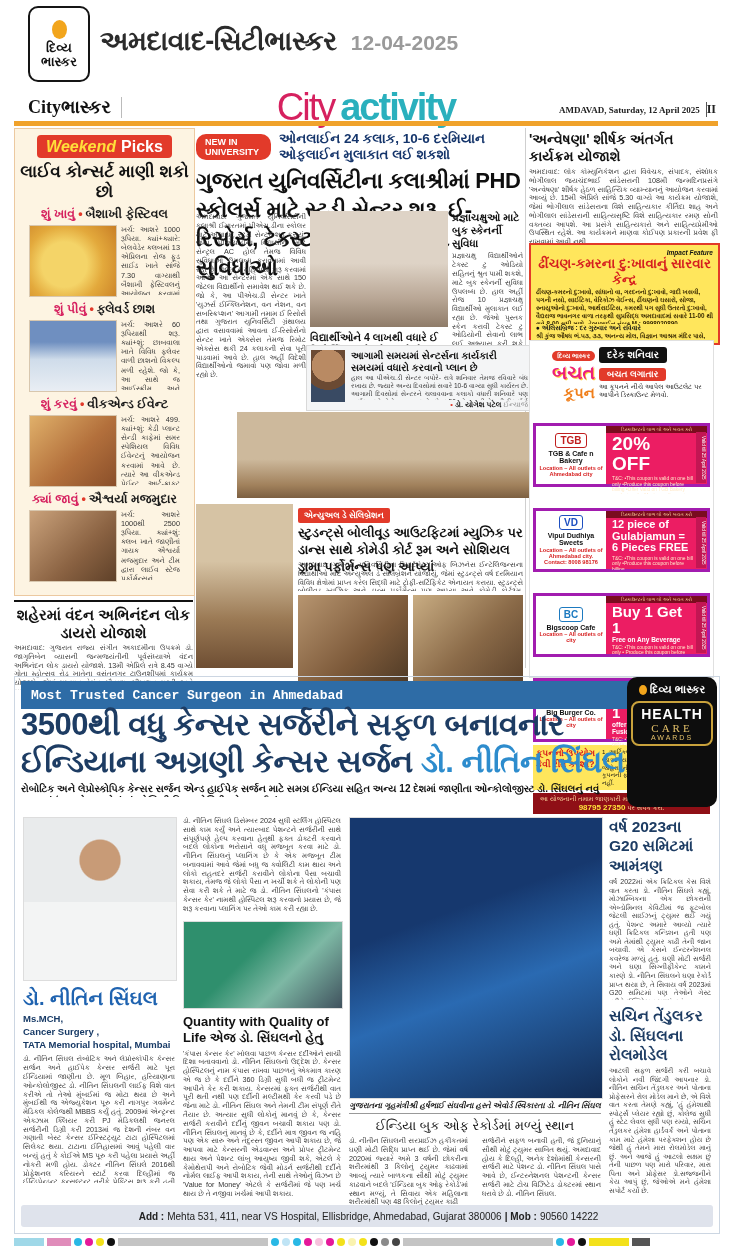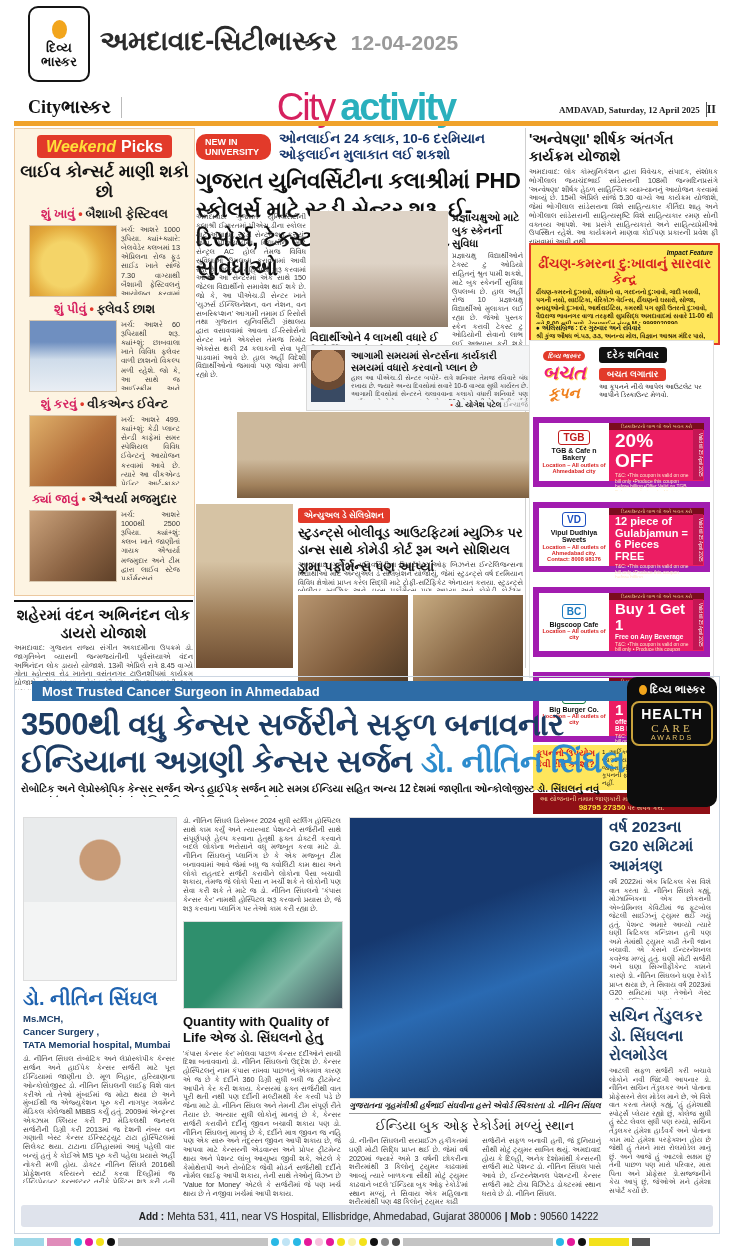--- a/index.html
+++ b/index.html
@@ -74,21 +74,21 @@
   .knee-bullet-h{font-size:6.6px;font-weight:800;color:#111;}
 
   
   .cp-wrap{border:1px solid #e0e0e0;background:#fff;padding:3px;}
   .cp-brand-small{background:#e23a2a;color:#fff;font-size:6.5px;font-weight:800;border-radius:6px;padding:1px 5px;display:inline-block;}
   .cp-brand-a{font-size:19px;font-weight:800;color:#ec1d7e;text-shadow:1px 1px 0 #ffd23a;}
   .cp-brand-b{font-size:15px;font-weight:800;color:#f07f1b;}
   .cp-pill-a{background:#111;color:#fff;font-size:10px;font-weight:800;border-radius:3px;padding:2px 8px;display:inline-block;}
   .cp-pill-b{background:#e23a2a;color:#fff;font-size:9px;font-weight:800;border-radius:3px;padding:1px 8px;display:inline-block;margin-top:2px;}
   .cp-note{font-size:6.8px;color:#222;line-height:1.2;}
-  .coupon{display:flex;height:58px;margin-top:15px;border:6px solid #a21caf;background:#701a75;}
+  .coupon{display:flex;height:58px;margin-top:21px;border:3px solid #a21caf;background:#701a75;}
   .cp-left{width:66px;flex:0 0 auto;background:#fff;display:flex;flex-direction:column;align-items:center;justify-content:center;text-align:center;padding:2px;}
   .cp-logo{font-weight:800;font-size:10px;border:1px solid #999;border-radius:3px;padding:1px 4px;margin-bottom:2px;}
   .cp-merchant{font-size:7px;font-weight:800;color:#111;line-height:1.1;}
   .cp-loc{font-size:5.6px;color:#d61f1f;font-weight:bold;line-height:1.1;}
   .cp-right{flex:1;background:#ec1d63;position:relative;color:#fff;padding:8px 14px 2px 6px;}
   .cp-strip{position:absolute;top:0;left:0;right:0;height:7px;background:#7a0c1e;color:#ffd9a0;font-size:4.8px;text-align:center;line-height:7px;}
   .cp-offer{font-weight:800;font-size:15px;line-height:1.05;}
   .cp-offer-sub{font-size:6.5px;font-weight:bold;}
   .cp-tnc{font-size:4.9px;line-height:1.15;color:#ffe9c9;margin-top:2px;}
   .cp-valid{position:absolute;right:1px;top:6px;bottom:1px;width:10px;color:#fff;font-size:4.6px;
@@ -262,21 +262,21 @@
     <div class="knee-body hid" style="height:24px;margin-top:1px;">ઢીંચણ-કમરનો દુ:ખાવો, સાંધાનો વા, ગરદનનો દુ:ખાવો, ગાદી ખસવી, પગની નસો, સાઈટિકા, વેરિકોઝ વેઈન્સ, ઢીંચણનો ઘસારો, સોજા, સ્નાયુઓનો દુ:ખાવો, આર્થરાઈટિસ, કમરથી પગ સુધી ઉતરતો દુ:ખાવો, મણકાની તકલીફ, ખભા-ગરદનના રોગો, વાઢ રોગોની સારવાર માટે</div>
     <div class="knee-body hid" style="height:12px;">વૈદ્યરાજ ભાવનગર વાળા તરફથી સુપ્રસિદ્ધ અમદાવાદમાં સવારે 11-00 થી રાત્રે 8-00 સુધી મળો. હેલ્પલાઈન નંબર M.: 9998020890, 8511120890, 8511020890 પર અપોઈન્ટમેન્ટ લેવી.</div>
     <div class="knee-bullet-h"><span>●</span> <span>એલિસબ્રિજ : દર ગુરુવાર અને રવિવારે</span></div>
     <div class="knee-body hid" style="height:7px;">શ્રી કુંજ ઔષધ ભં.૫૩, ૩૩, અનન્ય મોલ, વિજ્ઞાન આશ્રમ મંદિર પાસે, ઝવેરચંદ સ્કૂલ રોડ, સેટેલાઈટ, અમદાવાદ.</div>
     <div class="knee-bullet-h"><span>●</span> <span>ગોતા : દર શુક્રવાર</span></div>
     <div class="knee-body hid" style="height:7px;">શ્રી કુંજ ઔષધ ભંડાર, દુકાન નં. ૬૧, ઉમા દર્શનમ, ગોતા સ્કૂલ પાસે, મહાનગરી ચાર રસ્તા, ન્યુ ગોતા, અમદાવાદ.</div>
   </div>
 
   <div class="abs cp-wrap" style="left:529px;top:340px;width:177px;height:330px;">
     <div style="display:flex;gap:4px;">
-      <div style="width:62px;text-align:center;font-style:italic;">
+      <div style="width:62px;text-align:right;">
         <span class="cp-brand-small">દિવ્ય ભાસ્કર</span>
         <div class="cp-brand-a">બચત</div>
         <div class="cp-brand-b">કૂપન</div>
       </div>
       <div style="flex:1;">
         <span class="cp-pill-a">દરેક શનિવાર</span><br>
         <span class="cp-pill-b">બચત લગાતાર</span>
         <div class="cp-note" style="margin-top:2px;">આ કૂપનને નીચે આપેલ આઉટલેટ પર આપીને ડિસ્કાઉન્ટ મેળવો.</div>
       </div>
     </div>
@@ -344,21 +344,21 @@
       <div class="cp-how-s">1. આર્ટિકલ જુઓ અને જે આઉટલેટ પર જાઓ ત્યાં સુધી કૂપન સાચવો. 2. જાહેરાતની કોઈ જવાબદારી નથી. 3. કૂપનની ફોટોકોપી કોઈ કામમાં આવશે નહીં.</div>
     </div>
     <div class="cp-hotline">
       <span>આ યોજનાની તમામ જાણકારી માટે સવારે 10 થી સાંજે 6 વાગ્યે</span>
       <b>98795 27350</b>
       <span>પર સંપર્ક કરો.</span>
     </div>
   </div>
 
   <div class="abs cancer" style="left:14px;top:676px;width:704px;height:556px;">
-    <div class="abs cancer-label" style="left:17px;top:4px;width:600px;height:20px;">Most Trusted Cancer Surgeon in Ahmedabad</div>
+    <div class="abs cancer-label" style="left:6px;top:4px;width:600px;height:28px;font-family:Liberation Mono, monospace;">Most Trusted Cancer Surgeon in Ahmedabad</div>
     <div class="abs cancer-h1" style="left:6px;top:30px;width:606px;">
       <span>3500થી વધુ કેન્સર સર્જરીને સફળ બનાવનાર</span><br>
       <span>ઈન્ડિયાના અગ્રણી કેન્સર સર્જન</span>
       <span class="nm">ડો. નીતિન સિંઘલ</span>
     </div>
     <div class="abs cancer-deck hid" style="left:6px;top:106px;width:606px;height:14px;">રોબોટિક અને લેપ્રોસ્કોપિક કેન્સર સર્જન એન્ડ હાઈપેક સર્જન માટે સમગ્ર ઈન્ડિયા સહિત અન્ય 12 દેશમાં જાણીતા ઓન્કોલોજીસ્ટ ડો. સિંઘલનું નવું સાહસ 'કંપાસ કેન્સર કેર' : 'ક્વોન્ટિટી વિથ ક્વોલિટી ઓફ લાઈફ'</div>
 
     <div class="abs award-box" style="left:612px;top:0px;width:90px;height:124px;">
       <div class="award-brand">
           <span class="award-sun"></span>

